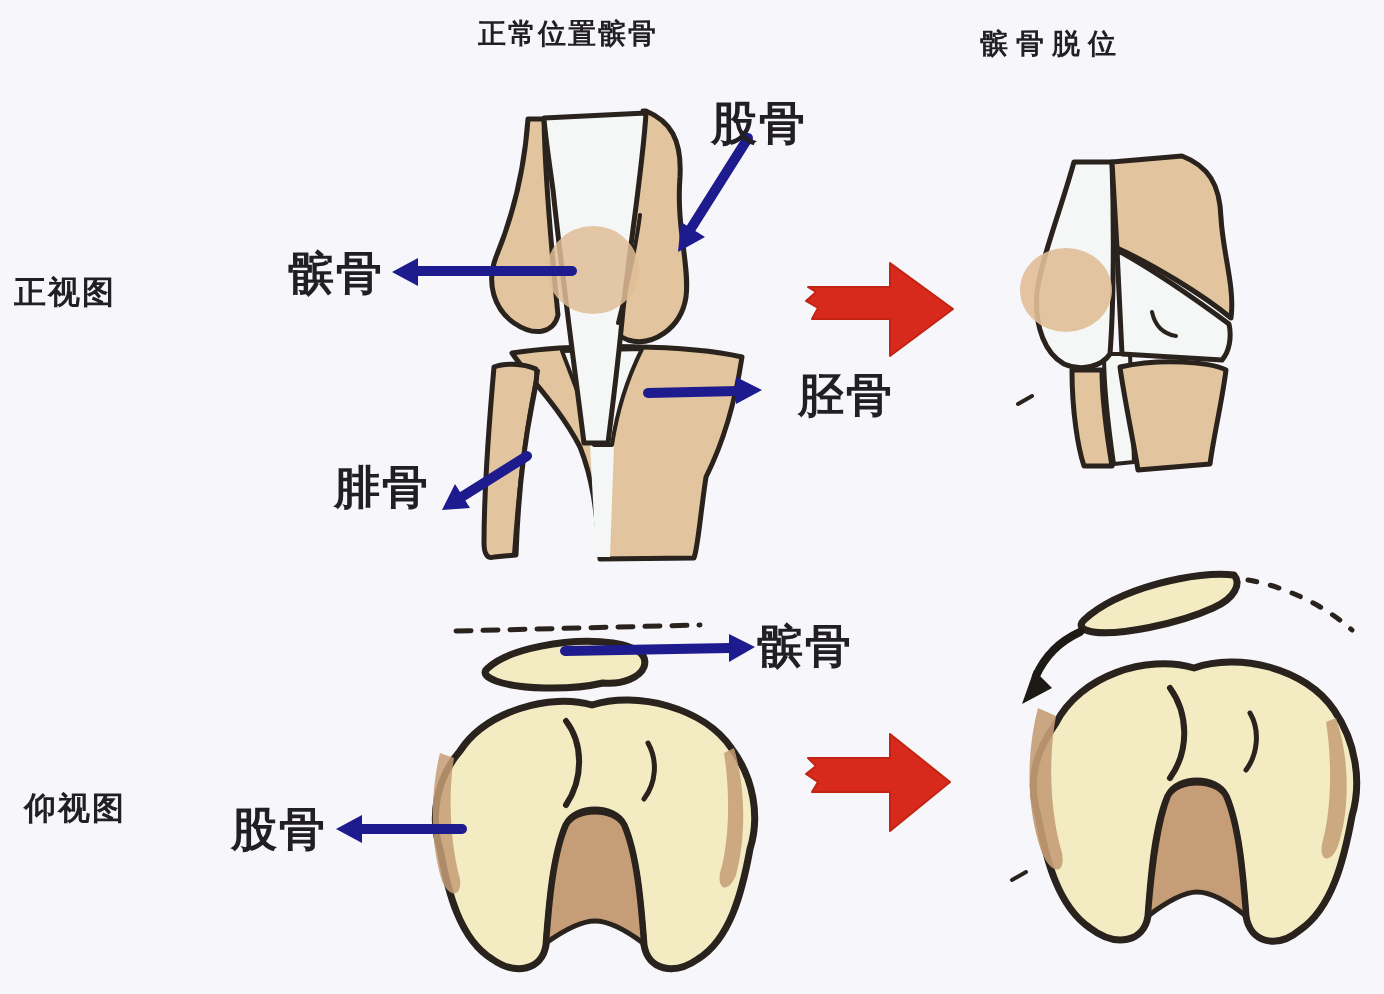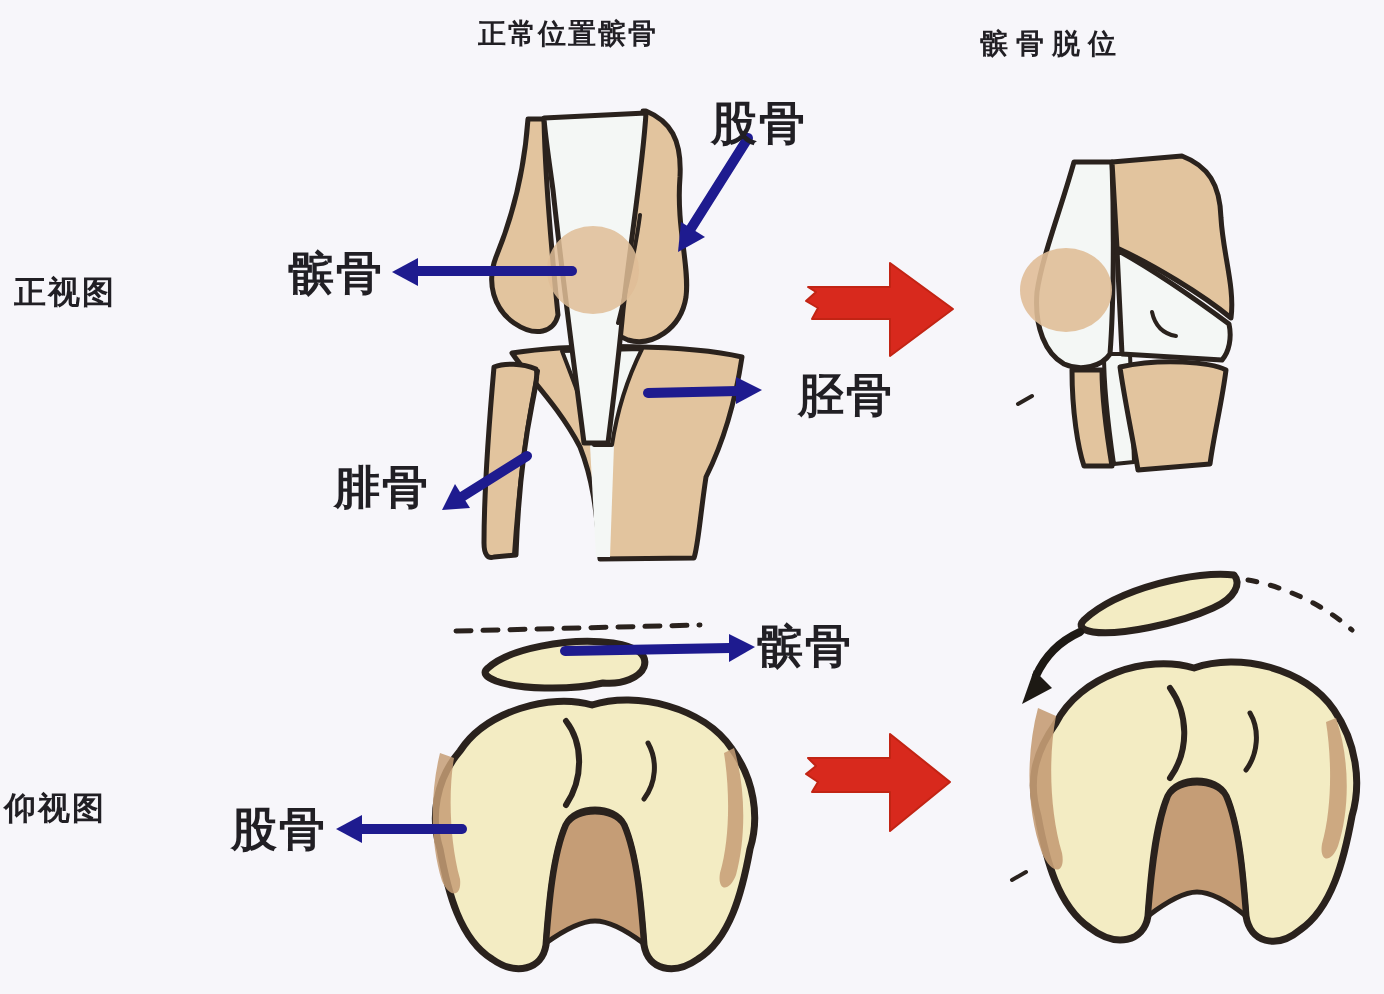--- a/index.html
+++ b/index.html
@@ -153,21 +153,21 @@
     <path class="redarrow" d="M808,287 L890,287 L890,263 L953,309 L890,356 L890,319 L812,319 L818,308 L806,301 L816,292 Z"></path>
     <path class="redarrow" d="M808,758 L890,758 L890,734 L950,782 L890,831 L890,792 L812,792 L818,782 L806,774 L816,766 Z"></path>
   </svg>
 
   <div class="lbl title" style="left:478px;top:20px;">正常位置髌骨</div>
 
   <div class="lbl title" style="left:980px;top:30px;letter-spacing:8px;">髌骨脱位</div>
 
   <div class="lbl viewlbl" style="left:14px;top:276px;">正视图</div>
 
-  <div class="lbl viewlbl" style="left:4px;top:792px;">仰视图</div>
+  <div class="lbl viewlbl" style="left:24px;top:792px;">仰视图</div>
 
   <div class="lbl anno" style="left:711px;top:100px;">股骨</div>
 
   <div class="lbl anno" style="left:288px;top:250px;">髌骨</div>
 
   <div class="lbl anno" style="left:798px;top:372px;">胫骨</div>
 
   <div class="lbl anno" style="left:334px;top:464px;">腓骨</div>
 
   <div class="lbl anno" style="left:757px;top:623px;">髌骨</div>

